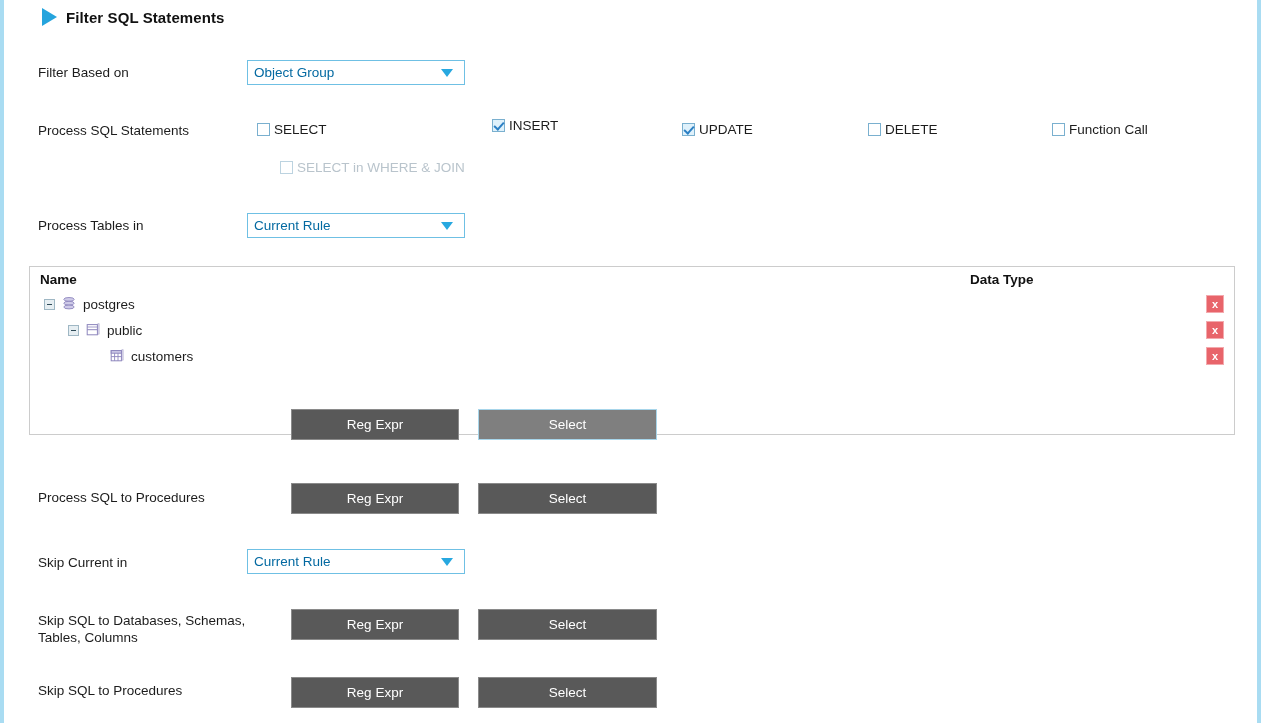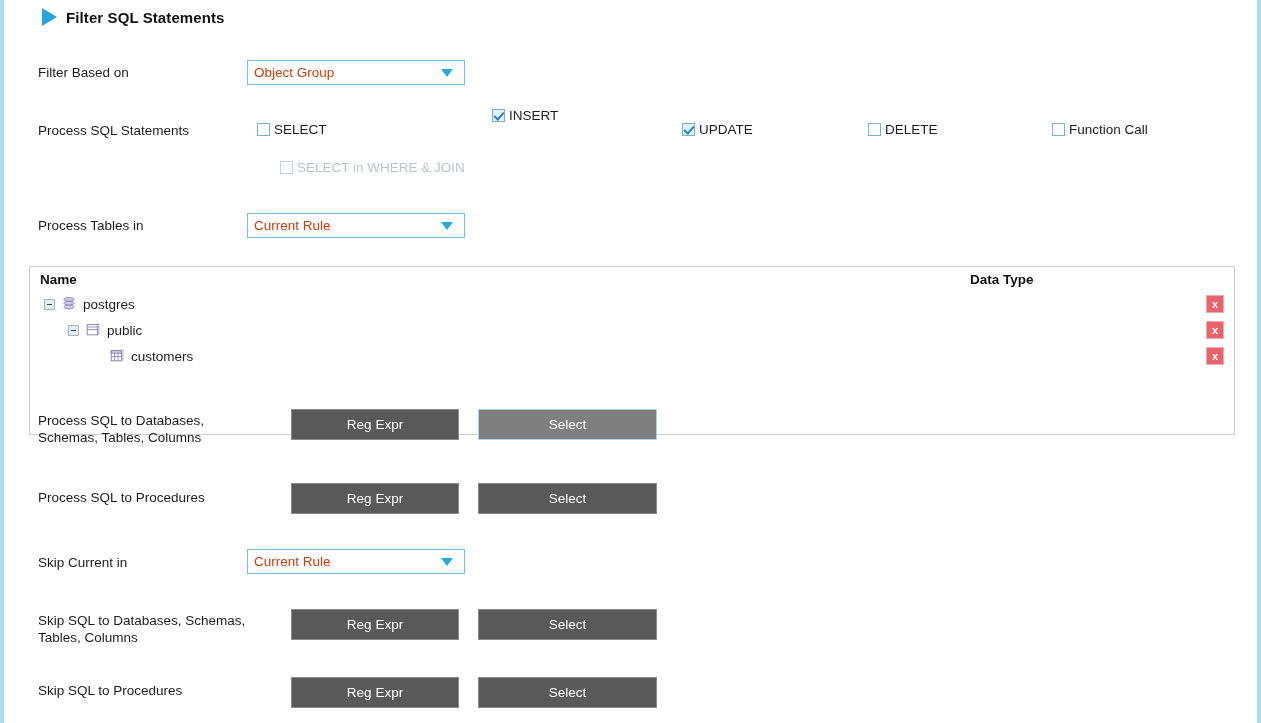--- a/index.html
+++ b/index.html
@@ -68,21 +68,21 @@
     height: 25px;
     border: 1px solid #6fc0e4;
     background: #ffffff;
     display: flex;
     align-items: center;
     cursor: pointer;
   }
   .dropdown .dd-value {
     flex: 1;
     font-size: 13.5px;
-    color: #c2410c;
+    color: #0369a1;
     padding-left: 6px;
     white-space: nowrap;
     overflow: hidden;
   }
   .dropdown .dd-arrow {
     width: 0; height: 0;
     border-left: 6px solid transparent;
     border-right: 6px solid transparent;
     border-top: 8px solid #27a8e0;
     margin-right: 11px;
@@ -249,21 +249,21 @@
     <span class="dd-arrow"></span>
   </div>
 
   <div class="field-label" style="left:34px; top:122px;">Process SQL Statements</div>
 
   <div class="cb-item" style="left:253px; top:122px;">
     <span class="cb-box"></span>
     <span>SELECT</span>
   </div>
 
-  <div class="cb-item" style="left:488px; top:108px;">
+  <div class="cb-item" style="left:488px; top:118px;">
     <span class="cb-box checked"></span>
     <span>INSERT</span>
   </div>
 
   <div class="cb-item" style="left:678px; top:122px;">
     <span class="cb-box checked"></span>
     <span>UPDATE</span>
   </div>
 
   <div class="cb-item" style="left:864px; top:122px;">
@@ -337,22 +337,20 @@
             <line x1="5.6" y1="5.2" x2="5.6" y2="12.8" stroke="#8d86bd" stroke-width="0.9"></line>
             <line x1="9.0" y1="5.2" x2="9.0" y2="12.8" stroke="#8d86bd" stroke-width="0.9"></line>
           </svg>
         </span>
         <span class="node-label">customers</span>
       </div>
       <span class="del-btn" style="top:4px;">x</span>
     </div>
   </div>
 
-  <div class="field-label" style="left:34px; top:412px;">Process SQL to Databases,
-Schemas, Tables, Columns</div>
   <div class="gbtn" style="left:287px; top:409px; width:168px;">Reg Expr</div>
   <div class="gbtn focused" style="left:474px; top:409px; width:179px;">Select</div>
 
   <div class="field-label" style="left:34px; top:489px;">Process SQL to Procedures</div>
   <div class="gbtn" style="left:287px; top:483px; width:168px;">Reg Expr</div>
   <div class="gbtn" style="left:474px; top:483px; width:179px;">Select</div>
 
   <div class="field-label" style="left:34px; top:554px;">Skip Current in</div>
   <div class="dropdown" style="left:243px; top:549px; width:218px;">
     <span class="dd-value">Current Rule</span>

